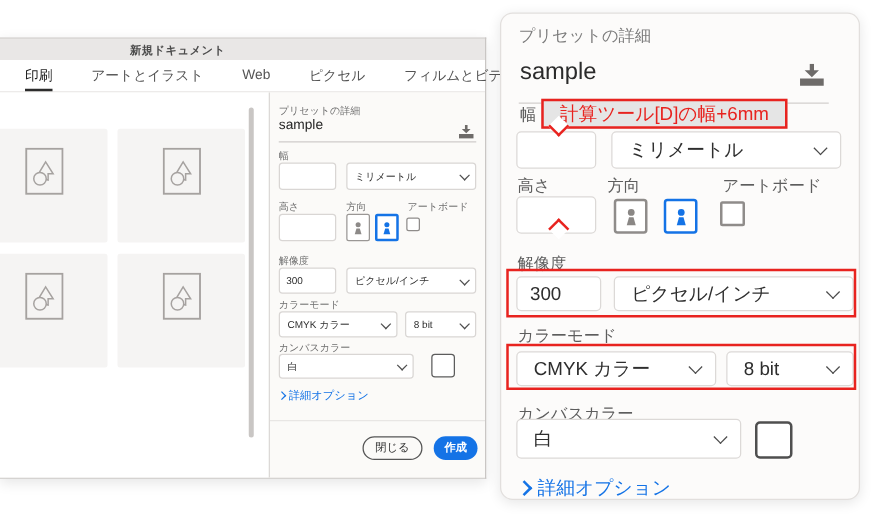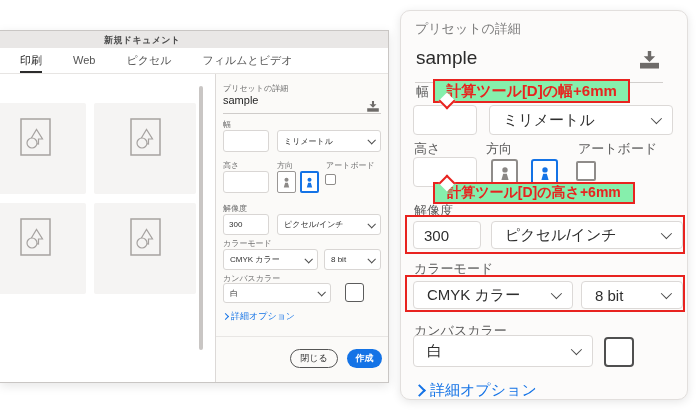--- a/index.html
+++ b/index.html
@@ -67,22 +67,22 @@
   .chev-b { width:7px; height:7px; border-right:1.8px solid #4a4a4a; border-bottom:1.8px solid #4a4a4a;
             transform:rotate(45deg) translateY(-2px); flex:none; }
   .b-orient { position:absolute; width:27px; height:28px; background:#fff; border:2px solid #8f8c8a; border-radius:3px;
               display:flex; align-items:center; justify-content:center; box-sizing:border-box; color:#8a8785; cursor:pointer; }
   .b-orient.sel { border-color:var(--accent-blue); color:var(--accent-blue); }
   .b-check { position:absolute; width:20px; height:20px; border:2px solid #8f8c8a; border-radius:2px; background:#fff; box-sizing:border-box; cursor:pointer; }
   .b-swatch { position:absolute; width:30px; height:30px; border:2px solid #4f4f4f; border-radius:4px; background:#fff; box-sizing:border-box; cursor:pointer; }
   .b-link { position:absolute; font-size:15px; color:var(--link-blue); display:flex; align-items:center; gap:6px; cursor:pointer; white-space:nowrap; }
   .chev-rb { width:7px; height:7px; border-right:2px solid currentColor; border-top:2px solid currentColor; transform:rotate(45deg); flex:none; }
   
-  .note { position:absolute; background:#86efac; border:2px solid var(--annotation-red); color:var(--annotation-red);
-          display:flex; align-items:center; justify-content:center; box-sizing:border-box; z-index:5; white-space:nowrap; font-weight:700; }
+  .note { position:absolute; background:#e5e5e5; border:2px solid var(--annotation-red); color:var(--annotation-red);
+          display:flex; align-items:center; justify-content:center; box-sizing:border-box; z-index:5; white-space:nowrap; font-weight:400; }
   .note-w { left:32px; top:68px; width:197px; height:24px; font-size:15px; }
   .note-h { left:32px; top:171px; width:202px; height:22px; font-size:14px; }
   .tail { position:absolute; width:12px; height:12px; background:#fff; transform:rotate(45deg); z-index:6; }
   .tail-down { left:40px; top:84px; border-right:2px solid var(--annotation-red); border-bottom:2px solid var(--annotation-red); box-sizing:border-box; }
   .tail-up { left:40px; top:166px; border-left:2px solid var(--annotation-red); border-top:2px solid var(--annotation-red); box-sizing:border-box; }
   .hl { position:absolute; border:2px solid var(--annotation-red); background:transparent; z-index:4; pointer-events:none; box-sizing:border-box; }
   .hl-res { left:4px; top:204px; width:280px; height:39px; }
   .hl-cm  { left:4px; top:264px; width:280px; height:37px; }
 </style>
 </head>
@@ -90,20 +90,21 @@
 
 <div id="stage">
 
   <section class="dialog">
     <header class="titlebar">
       <span class="title">新規ドキュメント</span>
     </header>
 
     <nav class="tabs">
       <span class="tab active">印刷</span>
+      <span class="tab">アートとイラスト</span>
       <span class="tab">Web</span>
       <span class="tab">ピクセル</span>
       <span class="tab">フィルムとビデオ</span>
     </nav>
 
     <div class="grid">
       <div class="card c1">
         <svg width="31" height="38" viewBox="0 0 31 38">
           <rect x="1" y="1" width="29" height="36" fill="none" stroke="#a6a2a0" stroke-width="1.5"></rect>
           <path d="M9 24 L16.5 11.5 L22.5 21 L18.5 21 L18.5 26 Z" fill="none" stroke="#a6a2a0" stroke-width="1.2"></path>
@@ -269,21 +270,18 @@
     <span class="b-link" style="left:14px; top:370px;">
       <span class="chev-rb"></span>
       <span>詳細オプション</span>
     </span>
 
     <div class="note note-w">
       <span>計算ツール[D]の幅+6mm</span>
     </div>
     <div class="tail tail-down"></div>
 
-    <div class="note note-h">
-      <span>計算ツール[D]の高さ+6mm</span>
-    </div>
     <div class="tail tail-up"></div>
 
     <div class="hl hl-res"></div>
     <div class="hl hl-cm"></div>
   </section>
 </div>
 
 </body></html>

